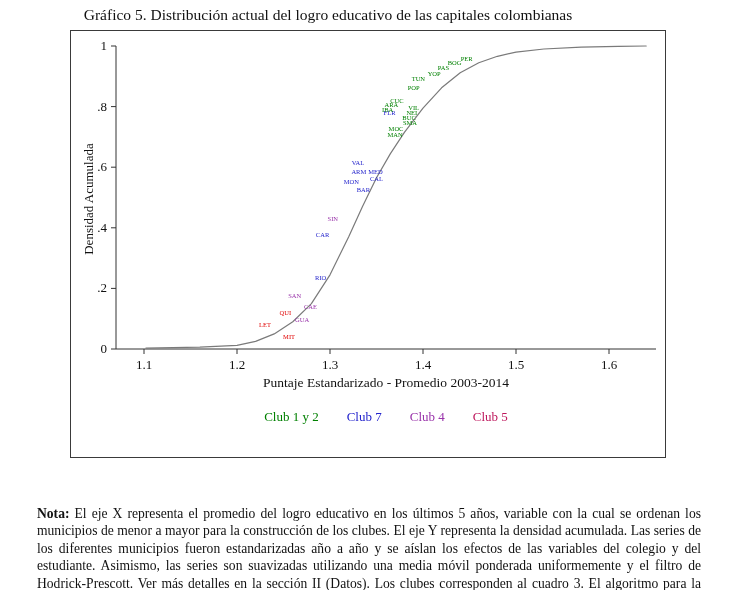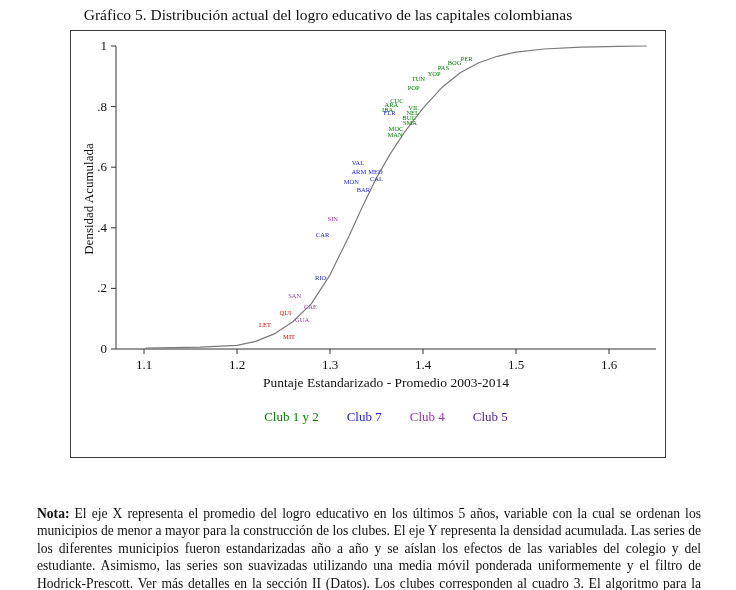--- a/index.html
+++ b/index.html
@@ -87,20 +87,20 @@
         <text x="363.15999999999985" y="45.178999999999974" text-anchor="middle" font-size="6.5" fill="#008000">YOP</text>
         <text x="372.45999999999987" y="38.815999999999974" text-anchor="middle" font-size="6.5" fill="#008000">PAS</text>
         <text x="383.6199999999999" y="34.271000000000015" text-anchor="middle" font-size="6.5" fill="#008000">BOG</text>
         <text x="395.71" y="30.028999999999996" text-anchor="middle" font-size="6.5" fill="#008000">PER</text>
       </svg>
     <div id="xlabel">Puntaje Estandarizado - Promedio 2003-2014</div>
     <div id="legend">
         <span style="color: rgb(0, 128, 0);">Club 1 y 2</span>
         <span style="color: rgb(34, 34, 204);">Club 7</span>
         <span style="color: rgb(153, 51, 170);">Club 4</span>
-        <span style="color: #4c1d95;">Club 5</span>
+        <span style="color: #be185d;">Club 5</span>
       </div>
   </div>
 
   <div id="note">
     <b>Nota:</b><span> El eje X representa el promedio del logro educativo en los últimos 5 años, variable con la cual se ordenan los municipios de menor a mayor para la construcción de los clubes.  El eje Y representa la densidad acumulada. Las series de los diferentes municipios fueron estandarizadas año a año y se aíslan los efectos de las variables del colegio y del estudiante. Asimismo, las series son suavizadas utilizando una media móvil ponderada uniformemente y el filtro de Hodrick-Prescott. Ver más detalles en la sección II (Datos). Los clubes corresponden al cuadro 3. El algoritmo para la construcción de los clubes de convergencia se describe en la sección IV-b.</span>
   </div>
 </div>
 
 </body></html>

